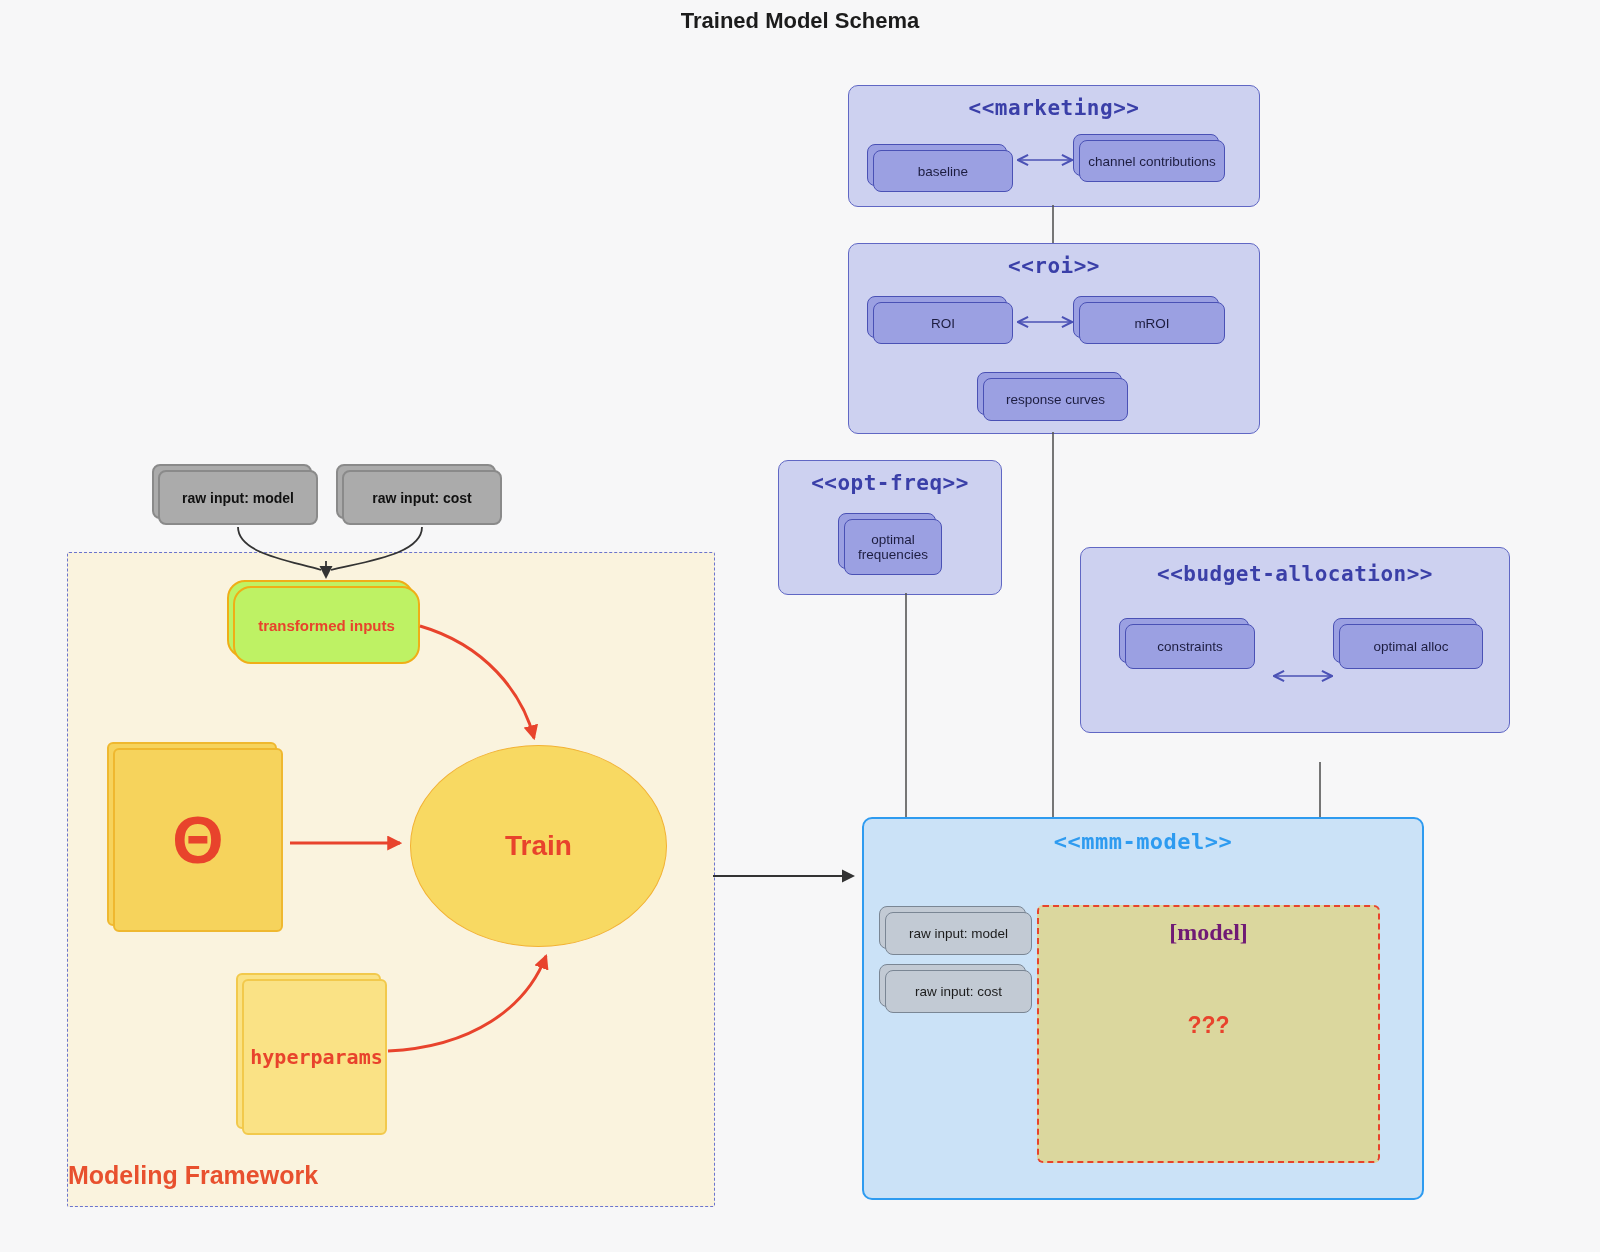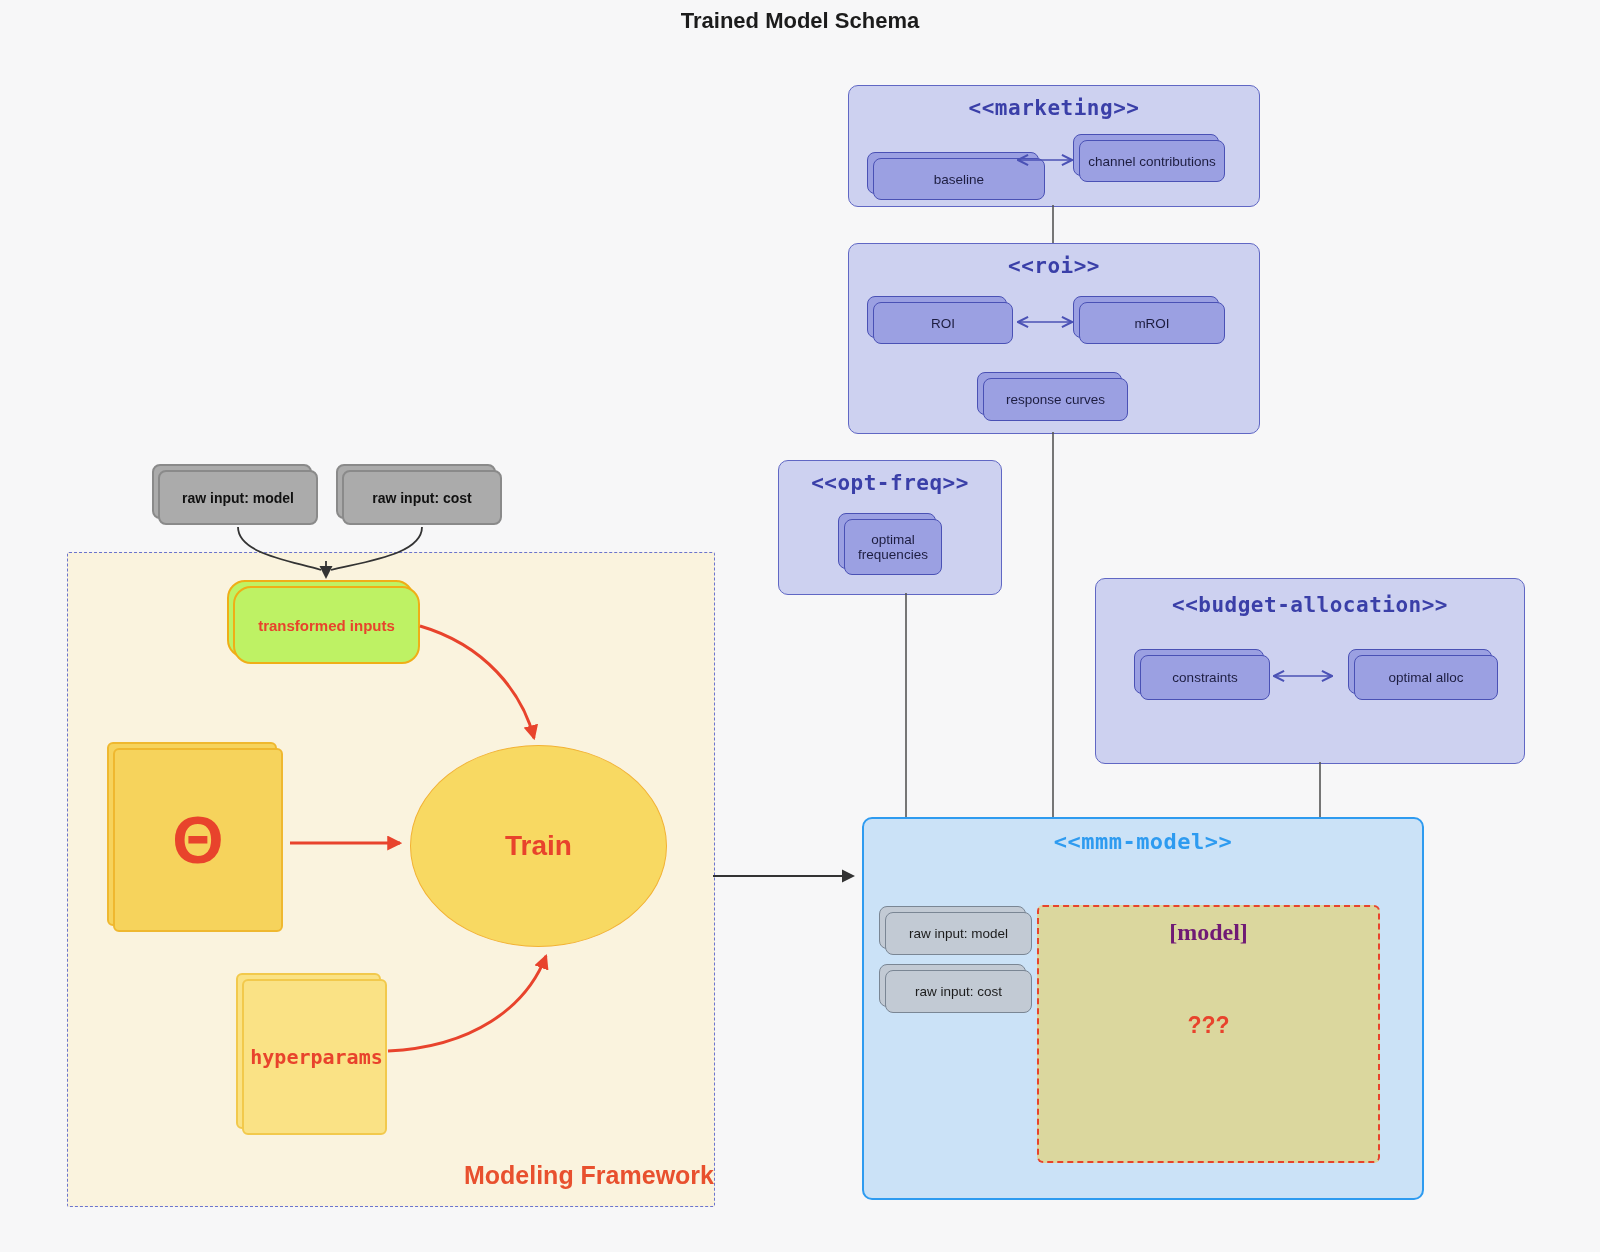--- a/index.html
+++ b/index.html
@@ -89,22 +89,22 @@
   .model-dashed .model-label {
     position:absolute; top:12px; left:0; right:0; text-align:center;
     font-family:Liberation Serif, serif; font-weight:bold;
     font-size:24px; color:#701a75;
   }
   .model-dashed .model-unknown {
     position:absolute; top:105px; left:0; right:0; text-align:center;
     font-weight:bold; font-size:23px; color:#E8432C;
   }
   .framework-label {
-    position:absolute; left:0; right:0; top:608px; text-align:right;
-    font-size:25px; font-weight:bold; color:#E8502E;padding-left:32px;
+    position:absolute; left:0; right:0; top:608px; text-align:left;
+    font-size:25px; font-weight:bold; color:#E8502E;
   }
 
   
   svg.overlay {
     position:absolute; inset:0; width:1600px; height:1252px;
     z-index:5; pointer-events:none;
   }
 </style>
 </head>
 <body>
@@ -140,21 +140,21 @@
     <span>Train</span>
   </div>
 
   <div class="stack hyper" style="left:242px; top:979px; width:145px; height:156px;">
     <div class="back"></div>
     <div class="front">hyperparams</div>
   </div>
 
   <div class="group lav" style="left:848px; top:85px; width:410px; height:120px;">
     <div class="group-title">&lt;&lt;marketing&gt;&gt;</div>
-    <div class="stack purple" style="left:24px; top:72px; width:140px; height:42px;padding-left:32px;">
+    <div class="stack purple" style="left:24px; top:64px; width:140px; height:42px;">
       <div class="back"></div>
       <div class="front">baseline</div>
     </div>
     <div class="stack purple" style="left:230px; top:54px; width:146px; height:42px;">
       <div class="back"></div>
       <div class="front">channel contributions</div>
     </div>
   </div>
 
   <div class="group lav" style="left:848px; top:243px; width:410px; height:189px;">
@@ -174,21 +174,21 @@
   </div>
 
   <div class="group lav" style="left:778px; top:460px; width:222px; height:133px;">
     <div class="group-title">&lt;&lt;opt-freq&gt;&gt;</div>
     <div class="stack purple" style="left:65px; top:58px; width:98px; height:56px;">
       <div class="back"></div>
       <div class="front">optimal frequencies</div>
     </div>
   </div>
 
-  <div class="group lav" style="left:1080px; top:578px; width:428px; height:184px;margin-left:15px;">
+  <div class="group lav" style="left:1080px; top:547px; width:428px; height:184px;">
     <div class="group-title" style="top:14px;">&lt;&lt;budget-allocation&gt;&gt;</div>
     <div class="stack purple" style="left:44px; top:76px; width:130px; height:45px;">
       <div class="back"></div>
       <div class="front">constraints</div>
     </div>
     <div class="stack purple" style="left:258px; top:76px; width:144px; height:45px;">
       <div class="back"></div>
       <div class="front">optimal alloc</div>
     </div>
   </div>

